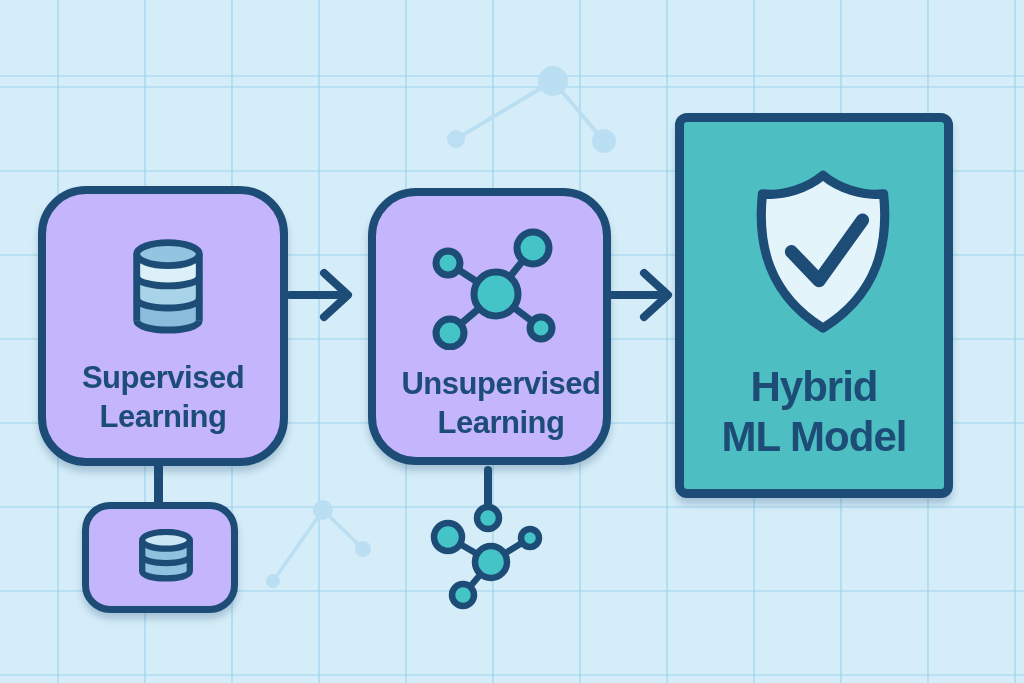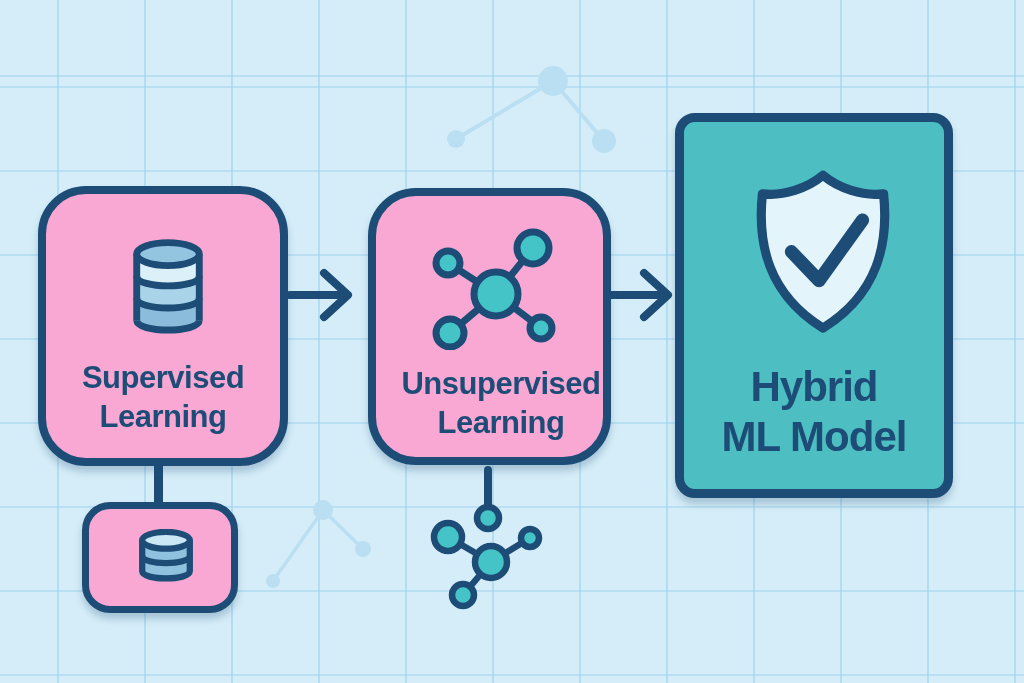--- a/index.html
+++ b/index.html
@@ -13,30 +13,30 @@
   .grid{
     position:absolute;inset:0;
     background-image:
       repeating-linear-gradient(to right, rgba(151,208,235,.55) 0 2px, transparent 2px 87px),
       repeating-linear-gradient(to bottom, rgba(151,208,235,.45) 0 2px, transparent 2px 84px);
     background-position:57px 0, 0 86px;
   }
   .abs{position:absolute;}
   .card{
     position:absolute;
-    background:#f9a8d4;
+    background:#c4b5fd;
     border:8px solid #1D4D77;
     border-radius:48px;
     box-shadow:0 6px 7px rgba(29,77,119,.25);
     box-sizing:border-box;
   }
   .card-hybrid{
     background:#4DBFC2;
     border-width:9px;
-    border-radius:20px;
+    border-radius:12px;
   }
   .node-label{
     position:absolute;left:0;right:0;
     text-align:center;
     color:#1D4D77;
     font-weight:700;
     white-space:pre-line;
     letter-spacing:-.5px;
   }
   .label-md{font-size:31px;line-height:39px;}

